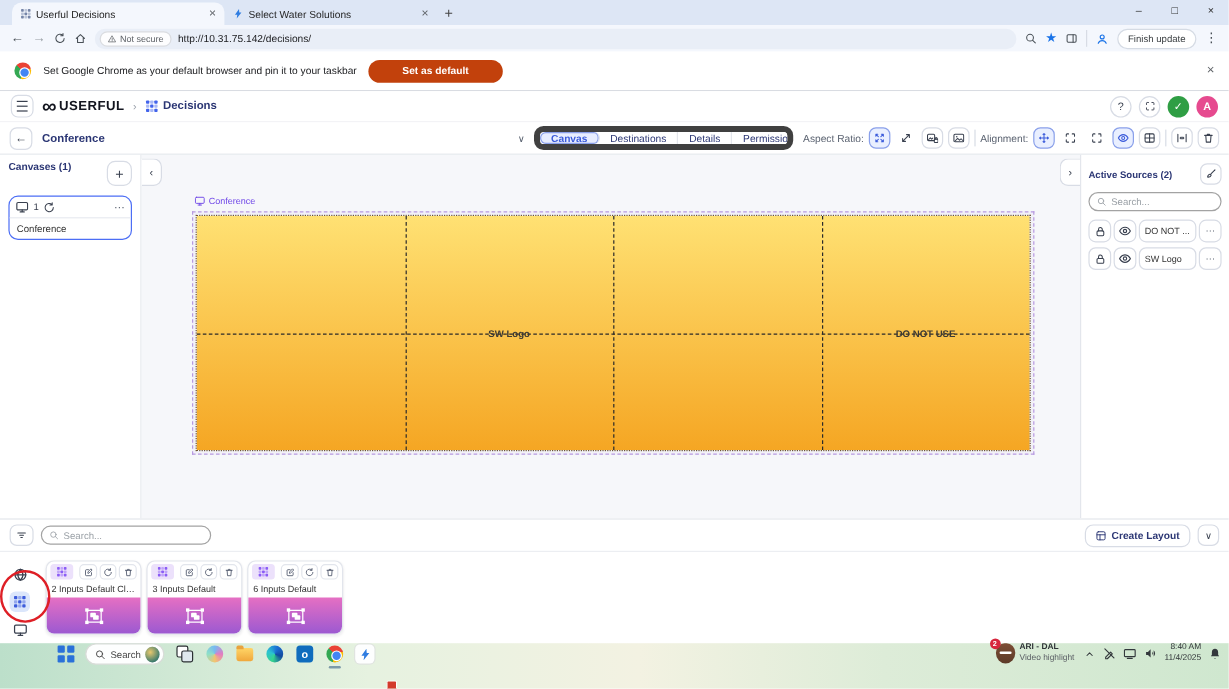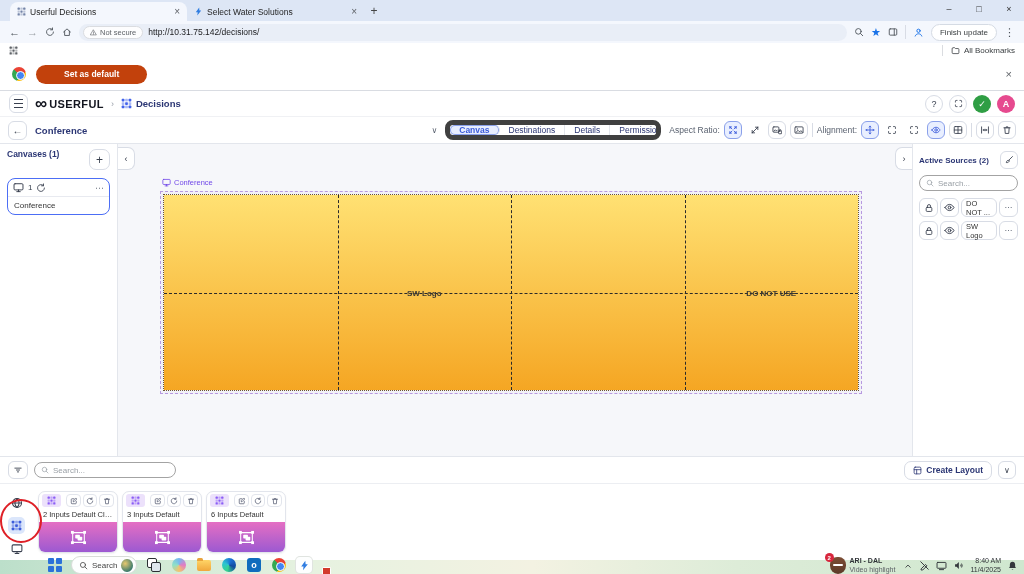--- a/index.html
+++ b/index.html
@@ -75,21 +75,21 @@
 .collapse{position:absolute;top:3px;width:17px;height:23px;background:#fff;border:1px solid #d8dce5;display:flex;align-items:center;justify-content:center;color:#39404f;font-size:9px;z-index:3}
 .collapse.l{left:0;border-radius:0 7px 7px 0;border-left:none}
 .collapse.r{right:0;border-radius:7px 0 0 7px;border-right:none}
 .cv-label{position:absolute;left:44px;top:34px;display:flex;align-items:center;gap:3px;color:#7048e8;font-size:7.5px}
 .cv-outer{position:absolute;left:42px;top:47px;width:702px;height:203px;border:1px dashed #b79ae0;padding:3px;background:rgba(183,154,224,.06)}
 .cv{width:100%;height:100%;background:linear-gradient(#ffe173,#f5a623);position:relative;outline:1px dotted #6b5530}
 .gl{position:absolute;pointer-events:none}
 .gl.v{top:0;bottom:0;border-left:1px dashed #2a2a2a}
 .gl.h{left:0;right:0;border-top:1px dashed #2a2a2a}
 .zlabel{position:absolute;top:50%;transform:translate(-50%,-50%);font-size:8px;font-weight:bold;color:#3d3a33;white-space:nowrap}
-.rpanel{width:112px;border-left:1px solid #e3e6ec;background:#fff;flex:none;padding:5px 6px}
+.rpanel{width:124px;border-left:1px solid #e3e6ec;background:#fff;flex:none;padding:5px 6px}
 .rp-head{display:flex;align-items:center;height:22px}
 .rp-head .t{font-size:8px;color:#2b3674;font-weight:bold}
 .rp-head .ib{margin-left:auto}
 .srch{display:flex;align-items:center;gap:4px;border:1px solid #a3a3a3;border-radius:8px;height:16px;padding:0 6px;margin:4px 0 7px;color:#9aa0a6}
 .srch input{border:none;outline:none;width:100%;font-size:8px;background:transparent;color:#333}
 .srch input::placeholder{color:#9aa0a6}
 .srow{display:flex;gap:2px;margin-bottom:4px}
 .scell{border:1px solid #d8dce5;border-radius:6px;height:19px;display:flex;align-items:center;justify-content:center;color:#39404f;flex:none;width:19px}
 .scell.nm{flex:1;width:auto;justify-content:flex-start;padding:0 4px;font-size:7.5px;color:#333}
 .scell.dt{font-size:8px;color:#5a6270}
@@ -104,21 +104,21 @@
 .redcircle{position:absolute;left:0px;top:42px;width:42px;height:44px;border:2.5px solid #de1f26;border-radius:50%;pointer-events:none;z-index:5}
 .cards{position:absolute;left:38px;top:34px;display:flex;gap:4px}
 .lcard{width:80px;border:1px solid #e2e5ec;border-radius:7px;background:#fff;box-shadow:0 1px 2px rgba(20,20,40,.06)}
 .lc-h{display:flex;align-items:center;gap:2px;padding:2px 3px}
 .lc-grid{width:20px;height:13px;background:#ece1fb;border-radius:3px;display:flex;align-items:center;justify-content:center;color:#8b5cf6;margin-right:3px}
 .lc-b{width:15px;height:13px;border:1px solid #e2e5ec;border-radius:4px;display:flex;align-items:center;justify-content:center;color:#4a5268}
 .lc-b svg{width:8px;height:8px}
 .lc-n{padding:1px 4px 3px;font-size:7.5px;color:#333;white-space:nowrap;overflow:hidden;text-overflow:ellipsis}
 .lc-p{height:30px;border-radius:0 0 6px 6px;background:linear-gradient(#e56fc3,#9c59d1);display:flex;align-items:center;justify-content:center;color:#fff}
 
-.taskbar{height:14px;flex:none;background:linear-gradient(90deg,#bcdfca,#e6f2e0 30%,#f3f2e2 52%,#ddecd8 72%,#cfe7cf);display:flex;align-items:flex-end;padding:0 6px;position:relative}
+.taskbar{height:38px;flex:none;background:linear-gradient(90deg,#bcdfca,#e6f2e0 30%,#f3f2e2 52%,#ddecd8 72%,#cfe7cf);display:flex;align-items:flex-start;padding:0 6px;position:relative}
 .tb-left{display:flex;align-items:center;gap:9px;margin-left:42px}
 .winlogo{width:14px;height:14px;display:grid;grid-template-columns:6px 6px;grid-template-rows:6px 6px;gap:1.5px}
 .winlogo i{background:#2a71d9;border-radius:1px}
 .tsearch{width:66px;height:18px;background:#fdfefe;border:1px solid #d8dcd8;border-radius:10px;display:flex;align-items:center;gap:4px;padding:0 3px 0 7px;color:#444}
 .tsearch .tx{font-size:8px;flex:1}
 .tsBing{width:13px;height:13px;border-radius:50%;background:radial-gradient(circle at 35% 35%,#e8c86e,#3f7d6d 70%,#27514d)}
 .tico{width:16px;height:16px;display:flex;align-items:center;justify-content:center;position:relative}
 .tico.active::after{content:"";position:absolute;bottom:-4px;left:3px;right:3px;height:2px;border-radius:2px;background:#7d9aa8}
 .tico.activebg{background:#fdfefe;border-radius:4px;box-shadow:0 0 0 1px #e0e4e0}
 .tv1{width:10px;height:10px;border:1.4px solid #2b2f33;border-radius:2px;background:#fff;position:absolute;left:1px;top:1px}
@@ -346,34 +346,24 @@
     <span class="vdiv"></span>
     <span class="bt-ic" style="color:#1a73e8">
         <svg class="i" style="width:11px;height:11px">
           <use href="#s-person"></use>
         </svg>
       </span>
     <span class="fupd">Finish update</span>
     <span class="bt-ic">⋮</span>
   </div>
 
-  <div class="bookbar">
-    <svg class="if" style="width:9px;height:9px;color:#5f6368">
-        <use href="#s-grid9"></use>
-      </svg>
-    <div class="allbm">
-      <svg class="i" style="width:9px;height:9px">
-          <use href="#s-folder"></use>
-        </svg>
-      <span>All Bookmarks</span>
-    </div>
-  </div>
 
   <div class="notif">
     <span class="chrome-logo"></span>
+    <span class="msg">Set Google Chrome as your default browser and pin it to your taskbar</span>
     <span class="setdef">Set as default</span>
     <span class="x">×</span>
   </div>
 
   <div class="apphead">
     <span class="hamb">
         <i></i>
         <i></i>
         <i></i>
       </span>

